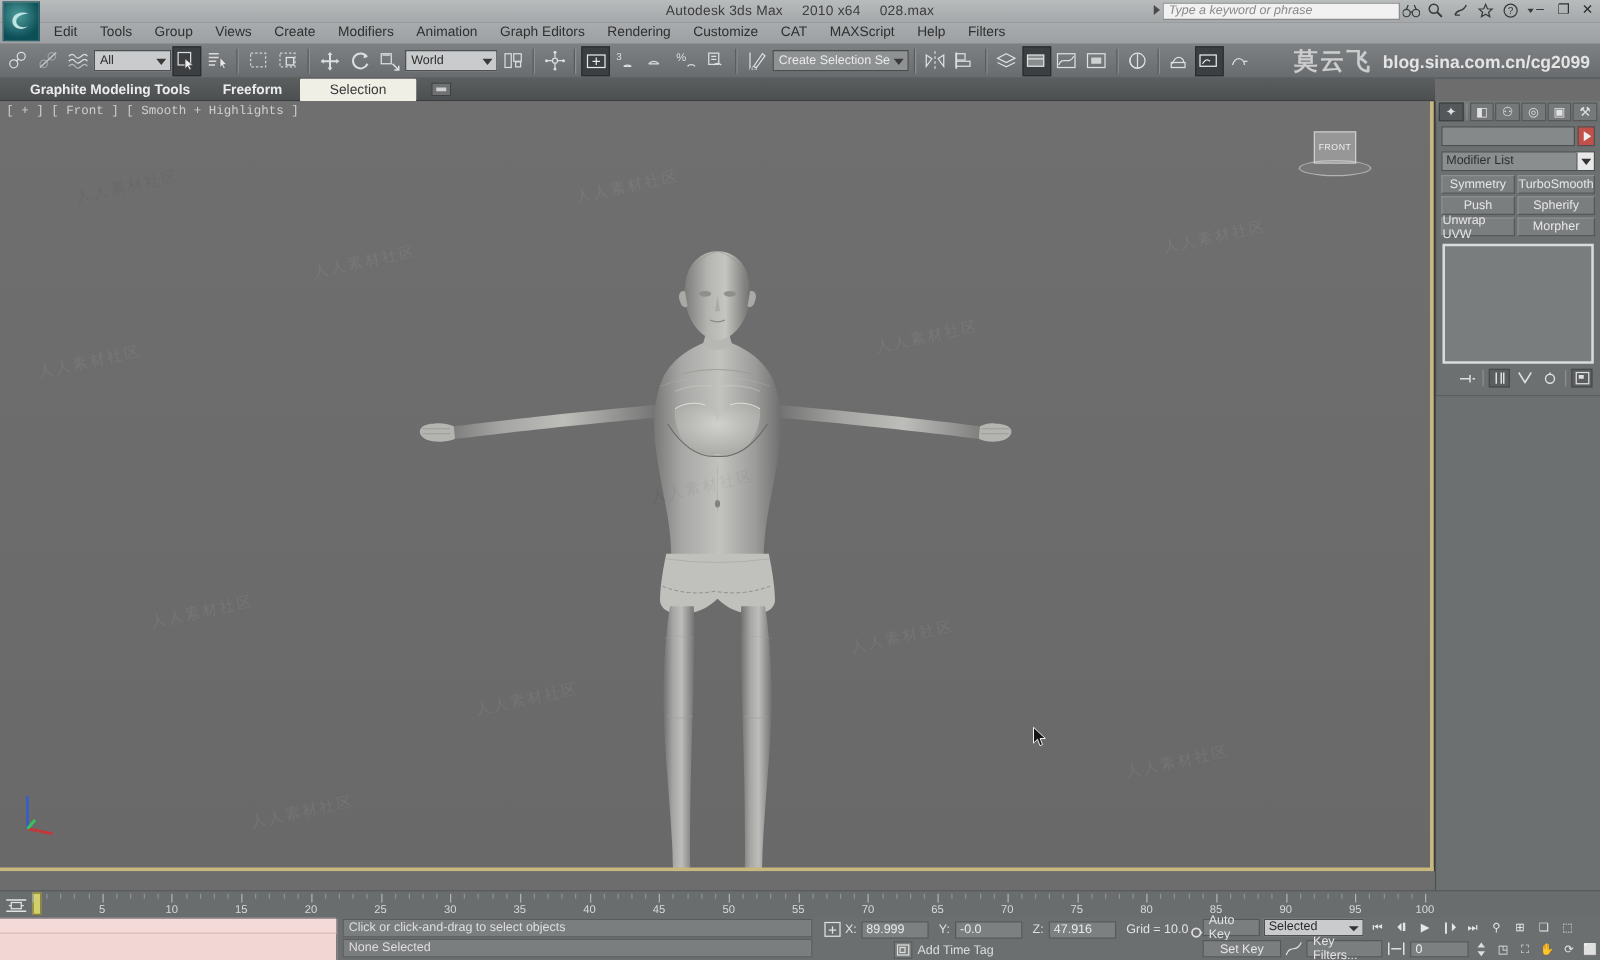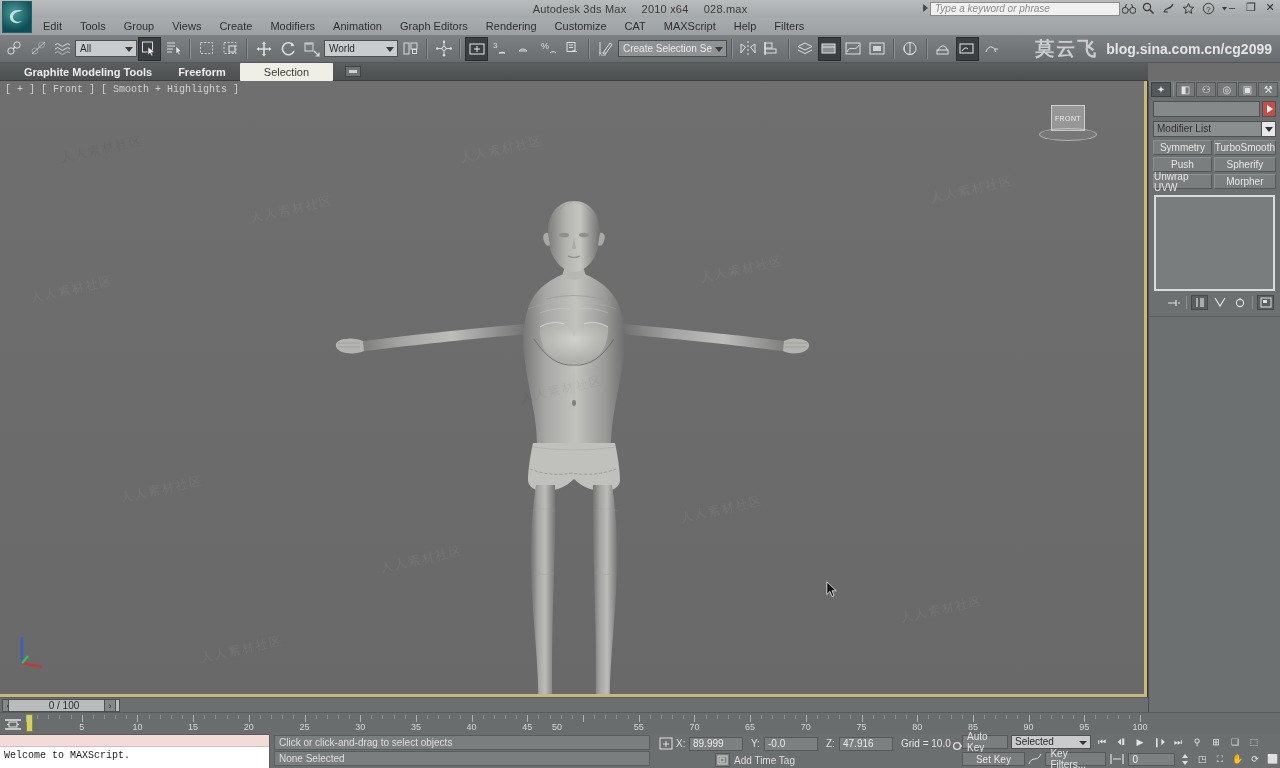--- a/index.html
+++ b/index.html
@@ -715,25 +715,20 @@
         <svg width="12" height="11" viewBox="0 0 12 11">
             <rect x="1" y="1" width="10" height="9" fill="none" stroke="#e0e0e0"></rect>
             <rect x="3" y="3" width="4" height="3" fill="#e0e0e0"></rect>
           </svg>
       </div>
     </div>
 
     <div class="cp-body"></div>
   </div>
 
-  <div class="timeslider">
-    <div class="ts-arrow" style="left:2px">‹</div>
-    <div class="ts-handle">0 / 100</div>
-    <div class="ts-arrow" style="left:104px">›</div>
-  </div>
 
   <div class="trackbar">
     <div class="tb-openmini">
       <svg width="18" height="15" viewBox="0 0 18 15">
           <path d="M1 3 h16 M1 12 h16" stroke="#e3e3e3" stroke-width="1.3"></path>
           <rect x="5" y="5" width="8" height="5" fill="none" stroke="#e3e3e3"></rect>
           <path d="M3 7.5 h2 M13 7.5 h2" stroke="#e3e3e3"></path>
         </svg>
     </div>
     <div class="ruler" id="ruler">
@@ -791,21 +786,21 @@
         <div class="tick minor" style="left: 467.88px;"></div>
         <div class="tick minor" style="left: 479.02px;"></div>
         <div class="tick minor" style="left: 490.16px;"></div>
         <div class="tick major" style="left: 501.3px;"></div>
         <div class="tlabel" style="left: 501.3px;">45</div>
         <div class="tick minor" style="left: 512.44px;"></div>
         <div class="tick minor" style="left: 523.58px;"></div>
         <div class="tick minor" style="left: 534.72px;"></div>
         <div class="tick minor" style="left: 545.86px;"></div>
         <div class="tick major" style="left: 557px;"></div>
-        <div class="tlabel" style="left: 531px;">50</div>
+        <div class="tlabel" style="left: 557px;">50</div>
         <div class="tick minor" style="left: 568.14px;"></div>
         <div class="tick minor" style="left: 579.28px;"></div>
         <div class="tick minor" style="left: 590.42px;"></div>
         <div class="tick minor" style="left: 601.56px;"></div>
         <div class="tick major" style="left: 612.7px;"></div>
         <div class="tlabel" style="left: 612.7px;">55</div>
         <div class="tick minor" style="left: 623.84px;"></div>
         <div class="tick minor" style="left: 634.98px;"></div>
         <div class="tick minor" style="left: 646.12px;"></div>
         <div class="tick minor" style="left: 657.26px;"></div>
@@ -859,21 +854,20 @@
         <div class="tick minor" style="left: 1102.86px;"></div>
         <div class="tick major" style="left: 1114px;"></div>
         <div class="tlabel" style="left: 1114px;">100</div>
       </div>
   </div>
 
   <div class="bottom">
 
     <div class="mx-listener">
       <div class="pinkbar"></div>
-      <div class="white">Welcome to MAXScript.</div>
     </div>
 
     <div class="statuscol">
       <div class="status-line">Click or click-and-drag to select objects</div>
       <div class="status-line">None Selected</div>
     </div>
 
     <div class="coords">
       <div class="coord-row">
         <div class="coord-ic">

